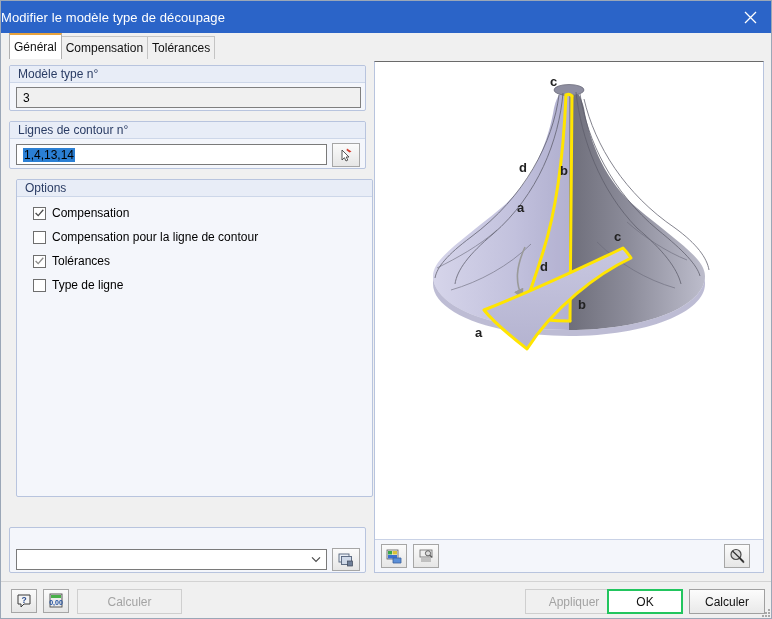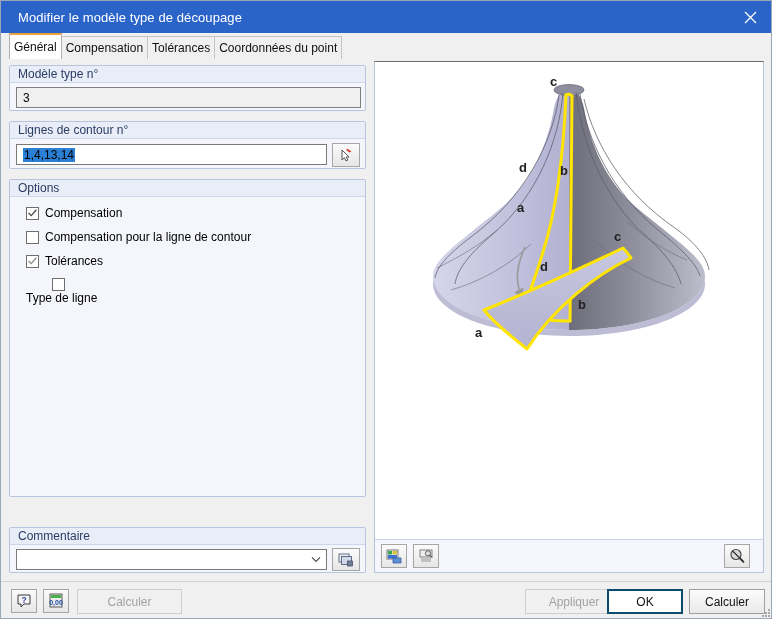--- a/index.html
+++ b/index.html
@@ -28,21 +28,21 @@
     position: absolute;
     left: 0; top: 0;
     width: 772px; height: 32px;
     background: #2b64c8;
     display: flex;
     align-items: center;
   }
   .titlebar-text {
     color: #ffffff;
     font-size: 13px;
-    padding-left: 17px;
+    padding-left: 0;
     letter-spacing: .1px;
     white-space: nowrap;
   }
   .title-close {
     position: absolute;
     right: 0; top: 0;
     width: 46px; height: 32px;
     display: flex;
     align-items: center;
     justify-content: center;
@@ -236,21 +236,21 @@
     display: flex;
     align-items: center;
     justify-content: center;
   }
   .btn.disabled {
     color: #a3a3a3;
     background: #f0f0f0;
     border-color: #cfcfcf;
   }
   .btn.default {
-    border: 2px solid #0c4a6e;
+    border: 2px solid #22c55e;
     background: #ffffff;
   }
   .resize-grip {
     position: absolute;
     right: 2px; bottom: 1px;
     width: 13px; height: 13px;
   }
 </style>
 </head>
 <body>
@@ -263,21 +263,20 @@
       <svg width="13" height="13" viewBox="0 0 13 13">
         <path d="M1 1 L12 12 M12 1 L1 12" stroke="#ffffff" stroke-width="1.3" fill="none"></path>
       </svg>
     </div>
   </div>
 
   <div class="tabstrip">
     <div class="tab active">Général</div>
     <div class="tab">Compensation</div>
     <div class="tab">Tolérances</div>
-    <div class="tab">Coordonnées du point</div>
   </div>
 
   <div class="body">
 
     <div class="left-pane">
 
       <div class="group" style="left:0; top:4px; width:357px; height:46px;">
         <div class="group-title">Modèle type n°</div>
         <div class="textfield readonly" style="left:6px; top:21px; width:345px; height:21px;">3</div>
       </div>
@@ -288,21 +287,21 @@
           <span class="sel-text">1,4,13,14</span>
         </div>
         <div class="iconbtn" style="left:322px; top:21px; width:28px; height:24px;">
           <svg width="16" height="16" viewBox="0 0 16 16">
             <path d="M4 3 L4 13 L6.4 10.7 L8 14 L9.8 13.1 L8.2 10 L11 10 Z" fill="#ffffff" stroke="#444" stroke-width="0.9"></path>
             <path d="M9 1.5 L13.5 4.5 L11.5 5.5 L8.5 3.2 Z" fill="#d33a2c"></path>
           </svg>
         </div>
       </div>
 
-      <div class="group" style="left:0; top:118px; width:357px; height:318px;">
+      <div class="group" style="left:7px; top:118px; width:357px; height:318px;">
         <div class="group-title">Options</div>
 
         <div class="checkrow" style="left:16px; top:26px;">
           <span class="cbox">
             <svg width="9" height="8" viewBox="0 0 9 8">
               <path d="M0.6 4 L3.2 6.6 L8.3 0.8" stroke="#4a4a4a" stroke-width="1.3" fill="none"></path>
             </svg>
           </span>
           <span>Compensation</span>
         </div>
@@ -314,28 +313,27 @@
 
         <div class="checkrow" style="left:16px; top:74px;">
           <span class="cbox">
             <svg width="9" height="8" viewBox="0 0 9 8">
               <path d="M0.6 4 L3.2 6.6 L8.3 0.8" stroke="#8a8a8a" stroke-width="1.3" fill="none"></path>
             </svg>
           </span>
           <span>Tolérances</span>
         </div>
 
-        <div class="checkrow" style="left:16px; top:98px;flex-direction:column;">
+        <div class="checkrow" style="left:16px; top:98px;">
           <span class="cbox"></span>
           <span>Type de ligne</span>
         </div>
       </div>
 
       <div class="group" style="left:0; top:466px; width:357px; height:46px;">
-        <div class="group-title">Commentaire</div>
         <div class="combobox" style="left:6px; top:21px; width:311px; height:21px;">
           <span style="padding-left:4px;"></span>
           <span class="combo-arrow">
             <svg width="10" height="7" viewBox="0 0 10 7">
               <path d="M1 1.4 L5 5.4 L9 1.4" stroke="#4a4a4a" stroke-width="1.2" fill="none"></path>
             </svg>
           </span>
         </div>
         <div class="iconbtn" style="left:322px; top:20px; width:28px; height:23px;">
           <svg width="16" height="14" viewBox="0 0 16 14">

